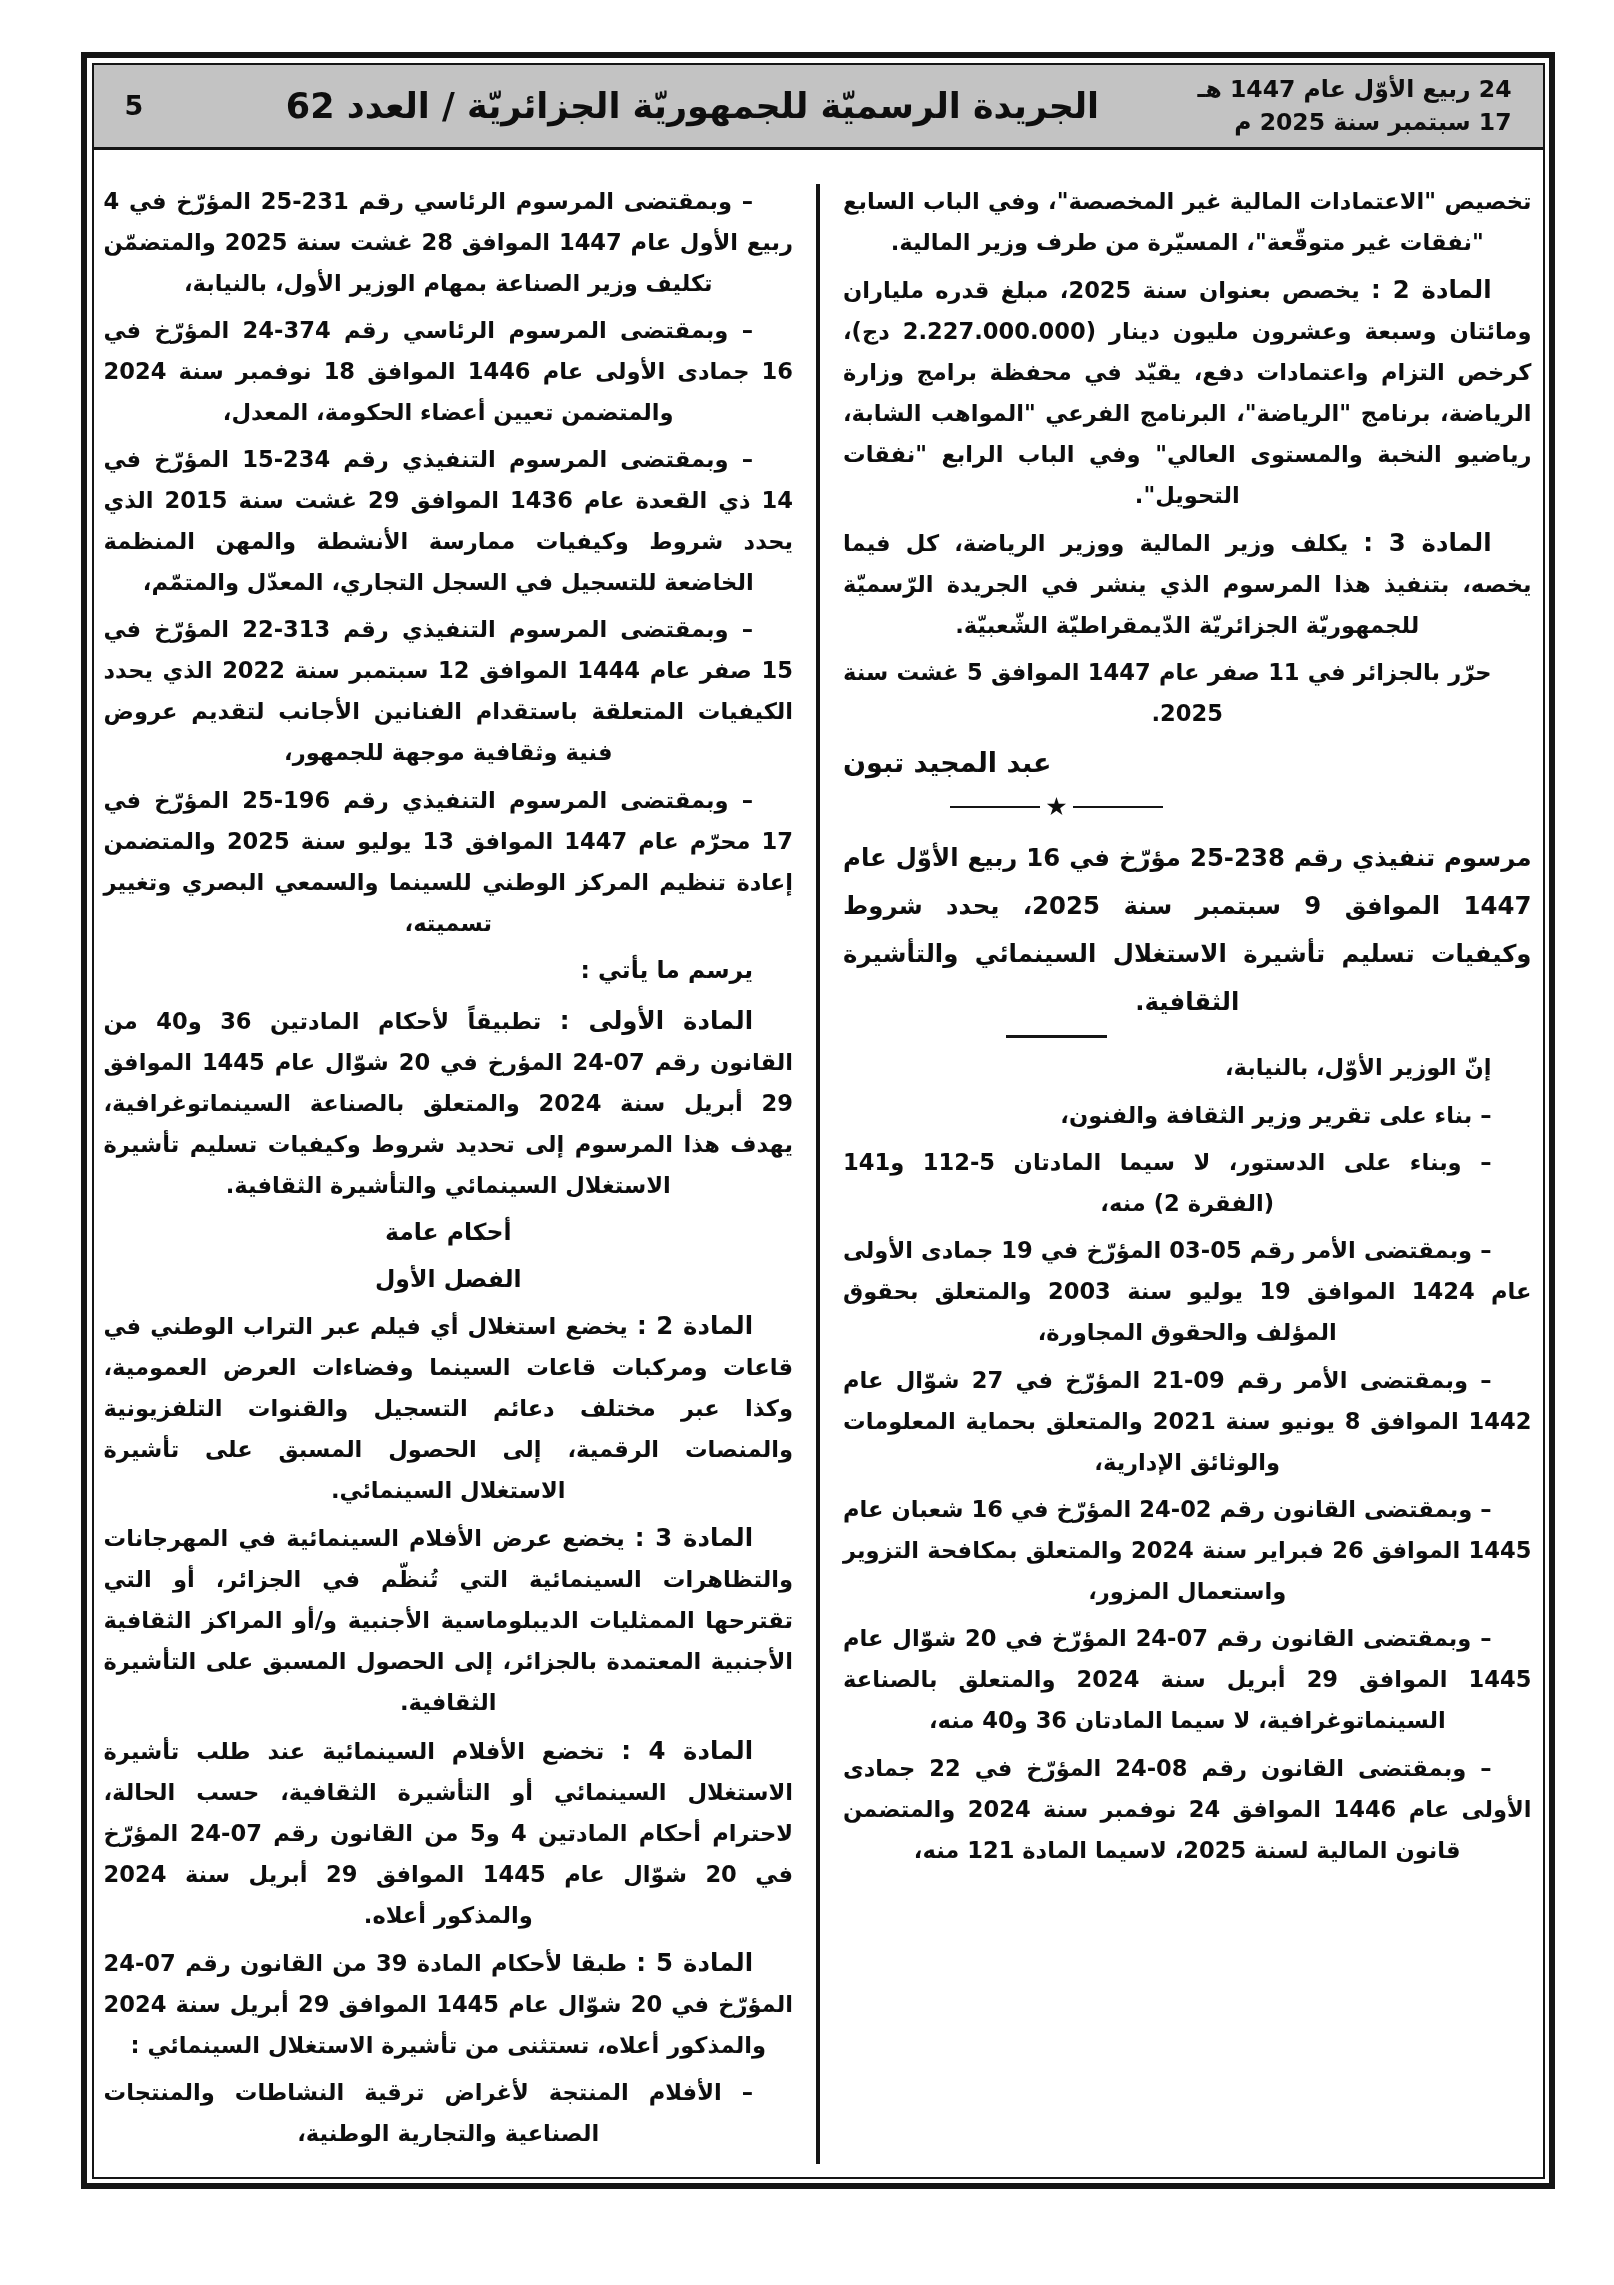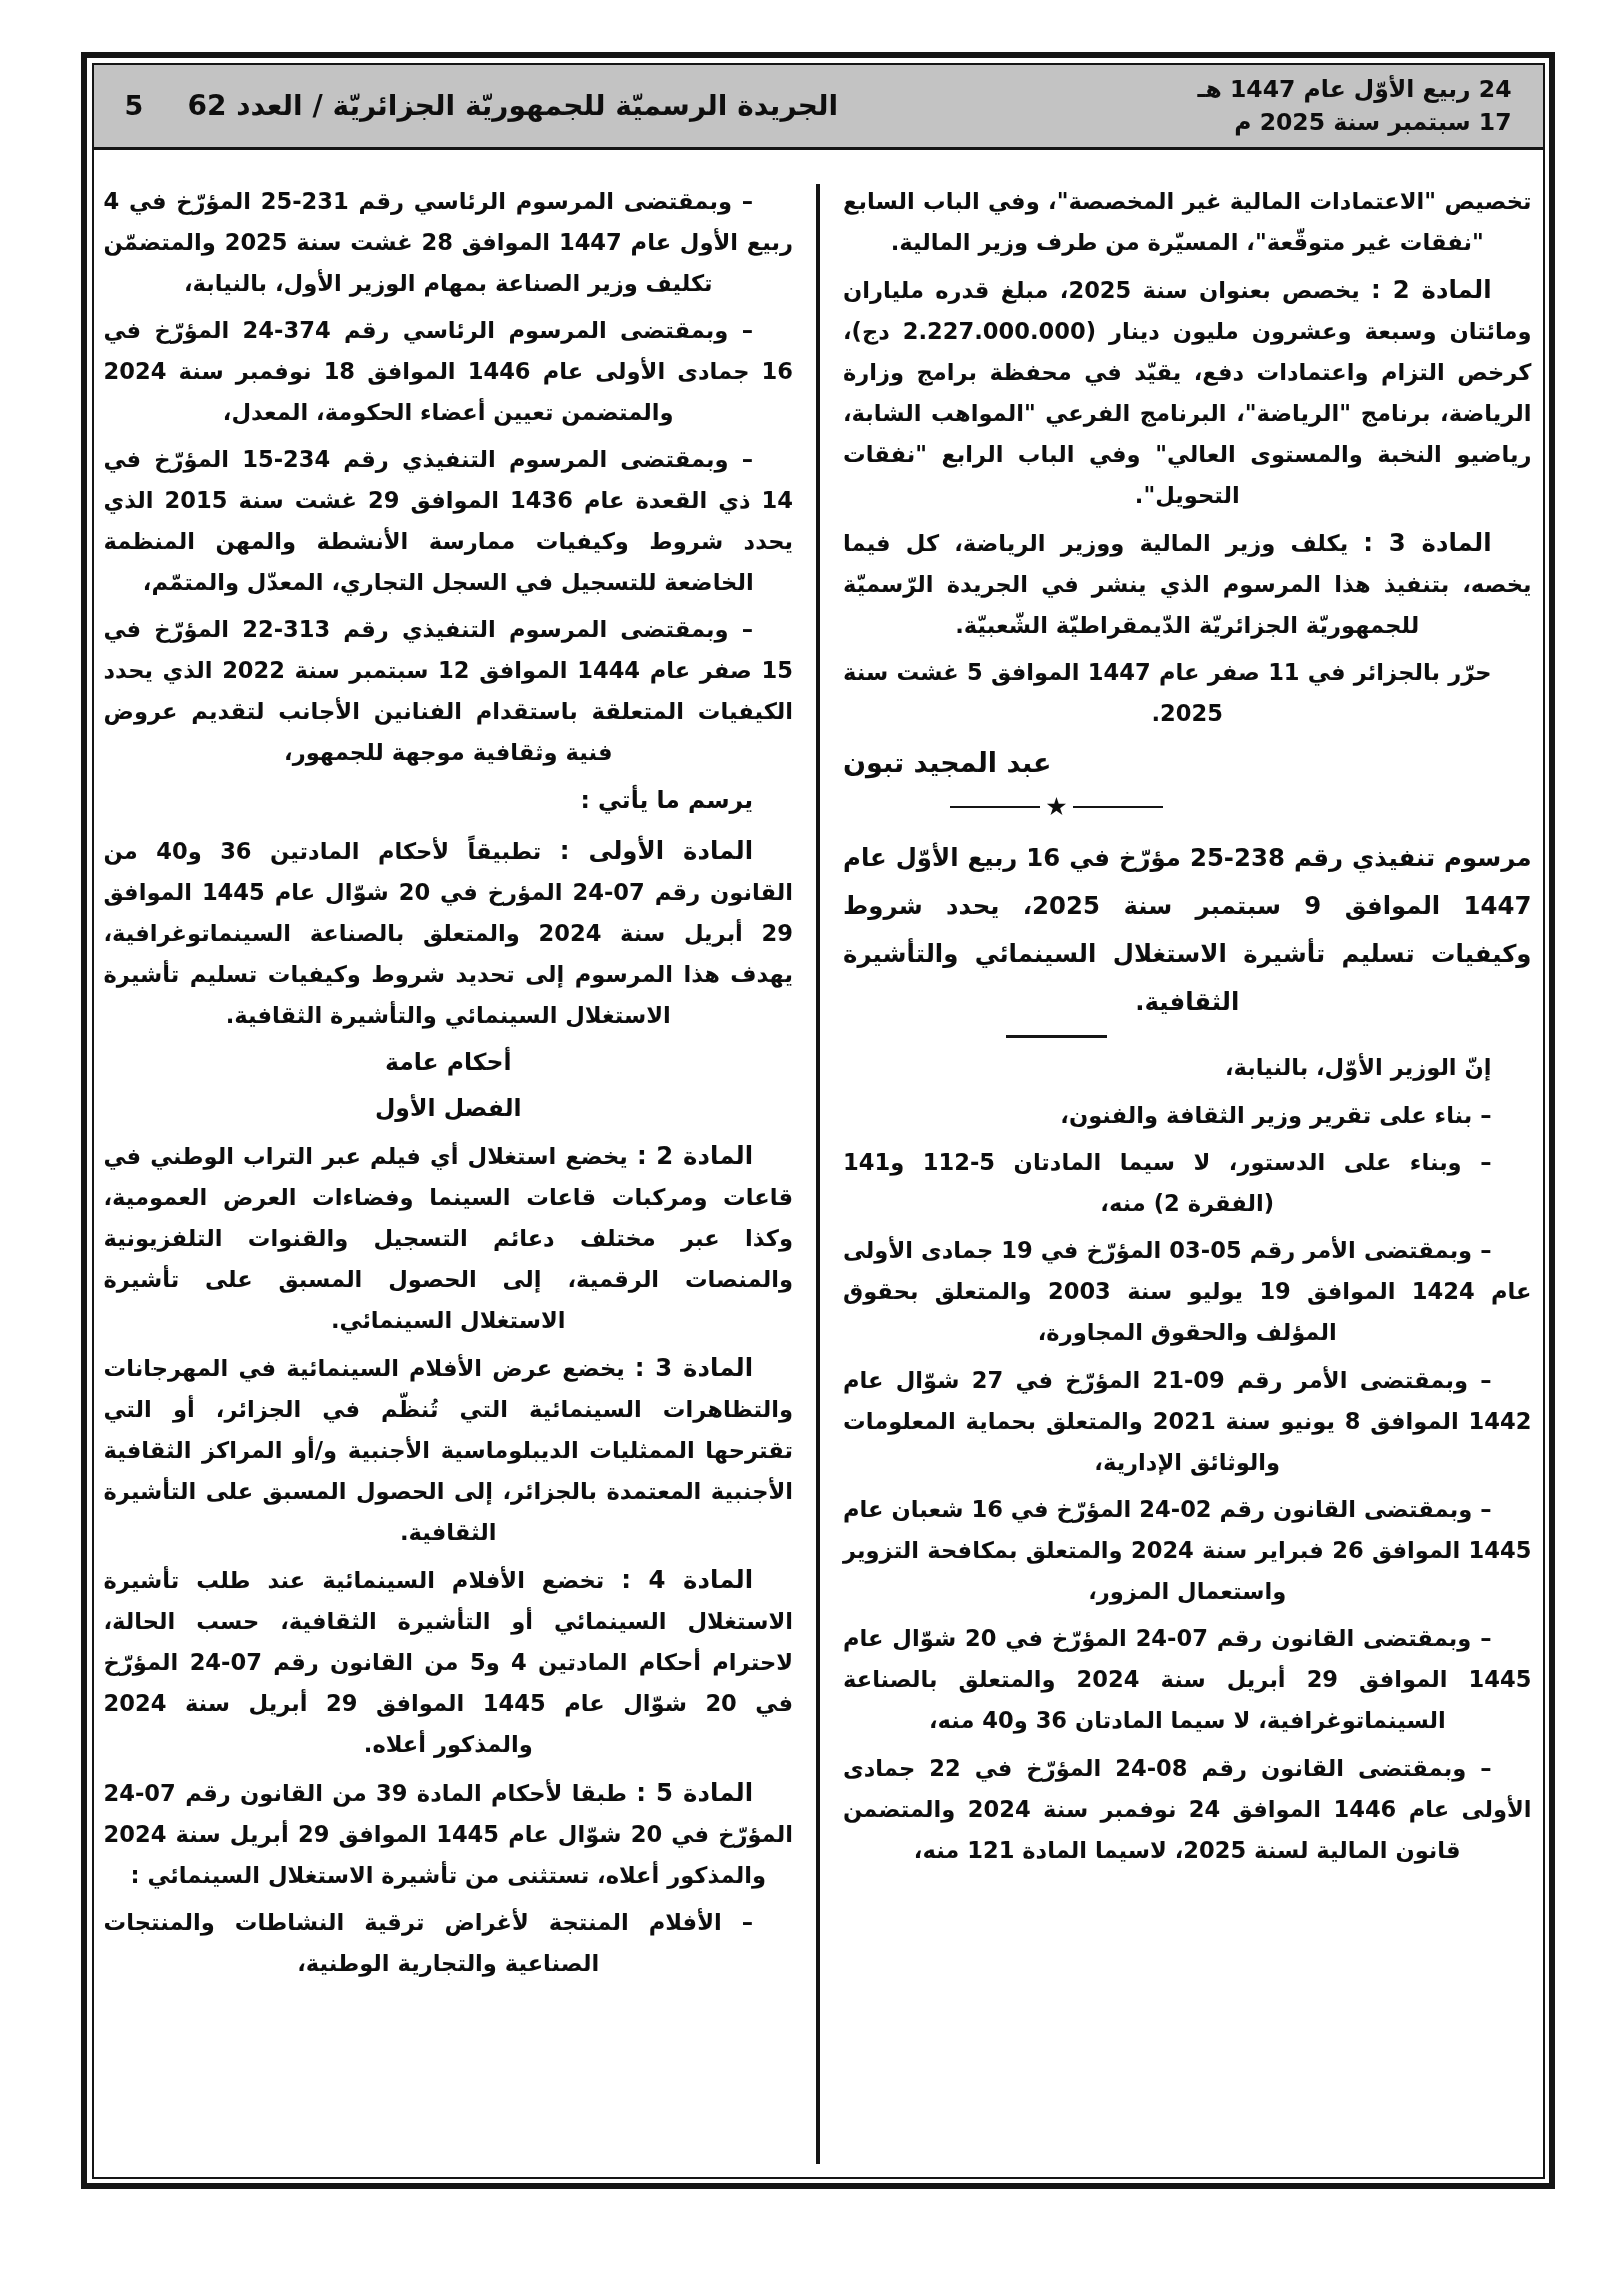--- a/index.html
+++ b/index.html
@@ -36,21 +36,21 @@
     flex: 0 0 85px;
     background: #c3c3c3;
     border-bottom: 3.6px solid #151515;
     display: flex;
     align-items: center;
     padding: 0 31px;
     box-sizing: border-box;
     font-weight: bold;
   }
   .header-dates { font-size: 23.5px; line-height: 33px; white-space: nowrap; text-align: right; }
-  .header-title { flex: 1; text-align: left; font-size: 28px; }
+  .header-title { flex: 1; text-align: center; font-size: 35px; }
   .header-page  { width: 63px; text-align: left; font-size: 27px; }
   .body {
     flex: 1;
     display: flex;
     position: relative;
     overflow: hidden;
     font-weight: bold;
   }
   .divider {
     position: absolute;
@@ -147,20 +147,21 @@
           <div class="p last-center">– وبمقتضى الأمر رقم 09-21 المؤرّخ في 27 شوّال عام 1442 الموافق 8 يونيو سنة 2021 والمتعلق بحماية المعلومات والوثائق الإدارية،</div>
           <div class="p last-center">– وبمقتضى القانون رقم 02-24 المؤرّخ في 16 شعبان عام 1445 الموافق 26 فبراير سنة 2024 والمتعلق بمكافحة التزوير واستعمال المزور،</div>
           <div class="p last-center">– وبمقتضى القانون رقم 07-24 المؤرّخ في 20 شوّال عام 1445 الموافق 29 أبريل سنة 2024 والمتعلق بالصناعة السينماتوغرافية، لا سيما المادتان 36 و40 منه،</div>
           <div class="p last-center">– وبمقتضى القانون رقم 08-24 المؤرّخ في 22 جمادى الأولى عام 1446 الموافق 24 نوفمبر سنة 2024 والمتضمن قانون المالية لسنة 2025، لاسيما المادة 121 منه،</div>
         </div>
       <div class="col col-left">
           <div class="p last-center">– وبمقتضى المرسوم الرئاسي رقم 231-25 المؤرّخ في 4 ربيع الأول عام 1447 الموافق 28 غشت سنة 2025 والمتضمّن تكليف وزير الصناعة بمهام الوزير الأول، بالنيابة،</div>
           <div class="p last-center">– وبمقتضى المرسوم الرئاسي رقم 374-24 المؤرّخ في 16 جمادى الأولى عام 1446 الموافق 18 نوفمبر سنة 2024 والمتضمن تعيين أعضاء الحكومة، المعدل،</div>
           <div class="p last-center">– وبمقتضى المرسوم التنفيذي رقم 234-15 المؤرّخ في 14 ذي القعدة عام 1436 الموافق 29 غشت سنة 2015 الذي يحدد شروط وكيفيات ممارسة الأنشطة والمهن المنظمة الخاضعة للتسجيل في السجل التجاري، المعدّل والمتمّم،</div>
           <div class="p last-center">– وبمقتضى المرسوم التنفيذي رقم 313-22 المؤرّخ في 15 صفر عام 1444 الموافق 12 سبتمبر سنة 2022 الذي يحدد الكيفيات المتعلقة باستقدام الفنانين الأجانب لتقديم عروض فنية وثقافية موجهة للجمهور،</div>
+          <div class="p last-center">– وبمقتضى المرسوم التنفيذي رقم 196-25 المؤرّخ في 17 محرّم عام 1447 الموافق 13 يوليو سنة 2025 والمتضمن إعادة تنظيم المركز الوطني للسينما والسمعي البصري وتغيير تسميته،</div>
           <div class="intro">يرسم ما يأتي :</div>
           <div class="p last-center"><span class="lead">المادة الأولى :</span> تطبيقاً لأحكام المادتين 36 و40 من القانون رقم 07-24 المؤرخ في 20 شوّال عام 1445 الموافق 29 أبريل سنة 2024 والمتعلق بالصناعة السينماتوغرافية، يهدف هذا المرسوم إلى تحديد شروط وكيفيات تسليم تأشيرة الاستغلال السينمائي والتأشيرة الثقافية.</div>
           <div class="heading-center">أحكام عامة</div>
           <div class="heading-center">الفصل الأول</div>
           <div class="p last-center"><span class="lead">المادة 2 :</span> يخضع استغلال أي فيلم عبر التراب الوطني في قاعات ومركبات قاعات السينما وفضاءات العرض العمومية، وكذا عبر مختلف دعائم التسجيل والقنوات التلفزيونية والمنصات الرقمية، إلى الحصول المسبق على تأشيرة الاستغلال السينمائي.</div>
           <div class="p last-center"><span class="lead">المادة 3 :</span> يخضع عرض الأفلام السينمائية في المهرجانات والتظاهرات السينمائية التي تُنظّم في الجزائر، أو التي تقترحها الممثليات الديبلوماسية الأجنبية و/أو المراكز الثقافية الأجنبية المعتمدة بالجزائر، إلى الحصول المسبق على التأشيرة الثقافية.</div>
           <div class="p last-center"><span class="lead">المادة 4 :</span> تخضع الأفلام السينمائية عند طلب تأشيرة الاستغلال السينمائي أو التأشيرة الثقافية، حسب الحالة، لاحترام أحكام المادتين 4 و5 من القانون رقم 07-24 المؤرّخ في 20 شوّال عام 1445 الموافق 29 أبريل سنة 2024 والمذكور أعلاه.</div>
           <div class="p last-center"><span class="lead">المادة 5 :</span> طبقا لأحكام المادة 39 من القانون رقم 07-24 المؤرّخ في 20 شوّال عام 1445 الموافق 29 أبريل سنة 2024 والمذكور أعلاه، تستثنى من تأشيرة الاستغلال السينمائي :</div>
           <div class="p last-center">– الأفلام المنتجة لأغراض ترقية النشاطات والمنتجات الصناعية والتجارية الوطنية،</div>
         </div>

